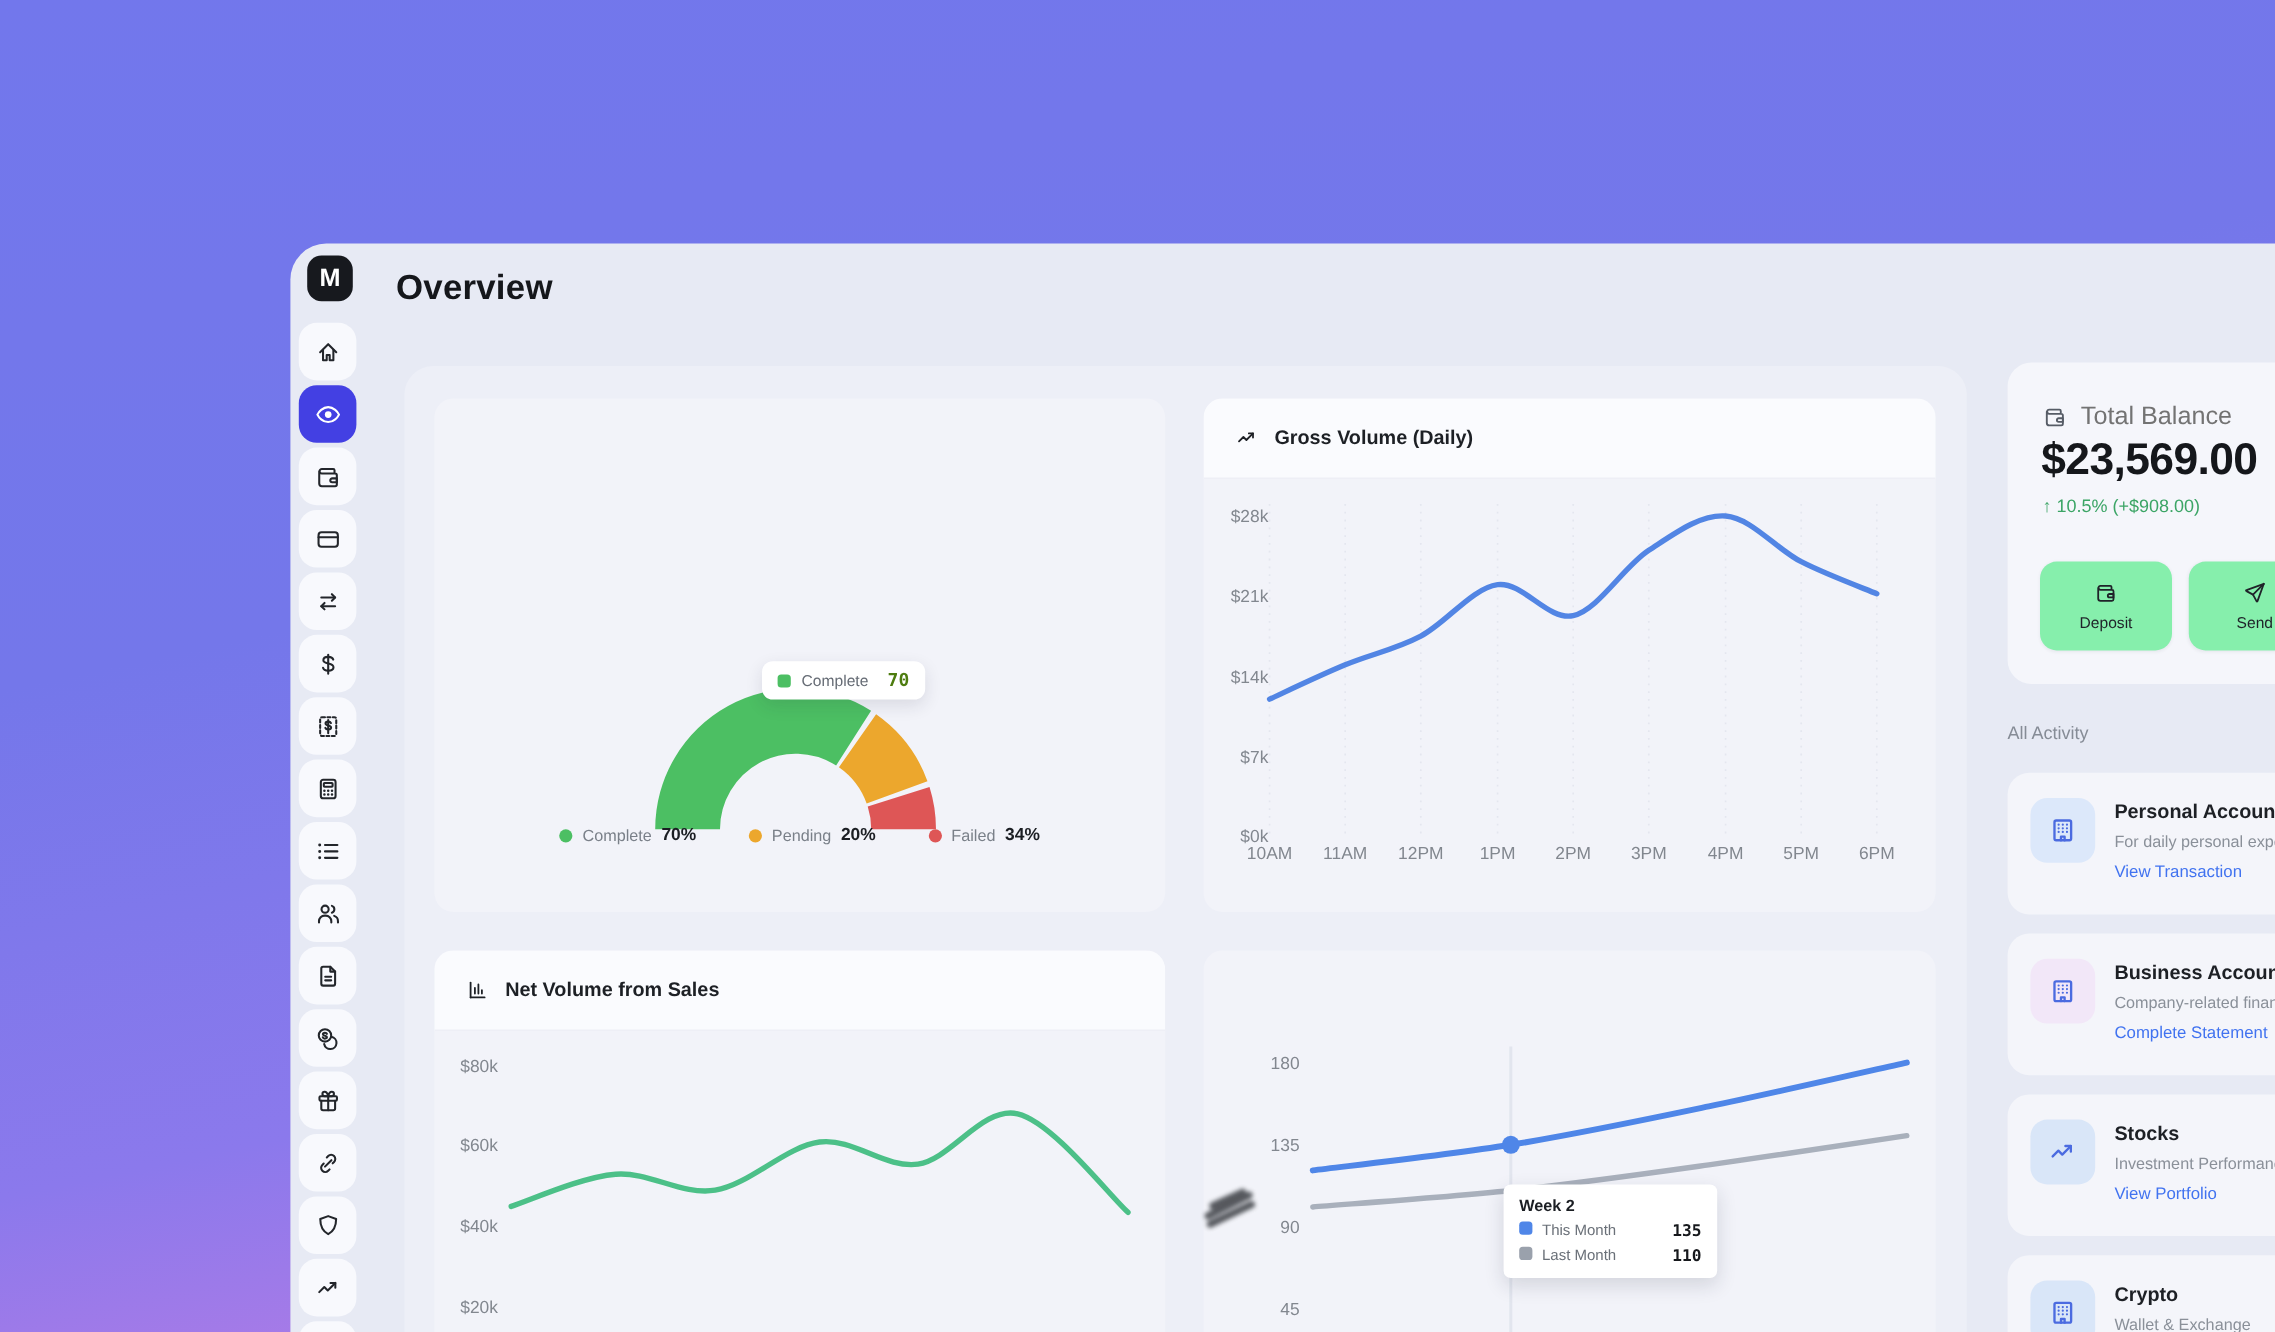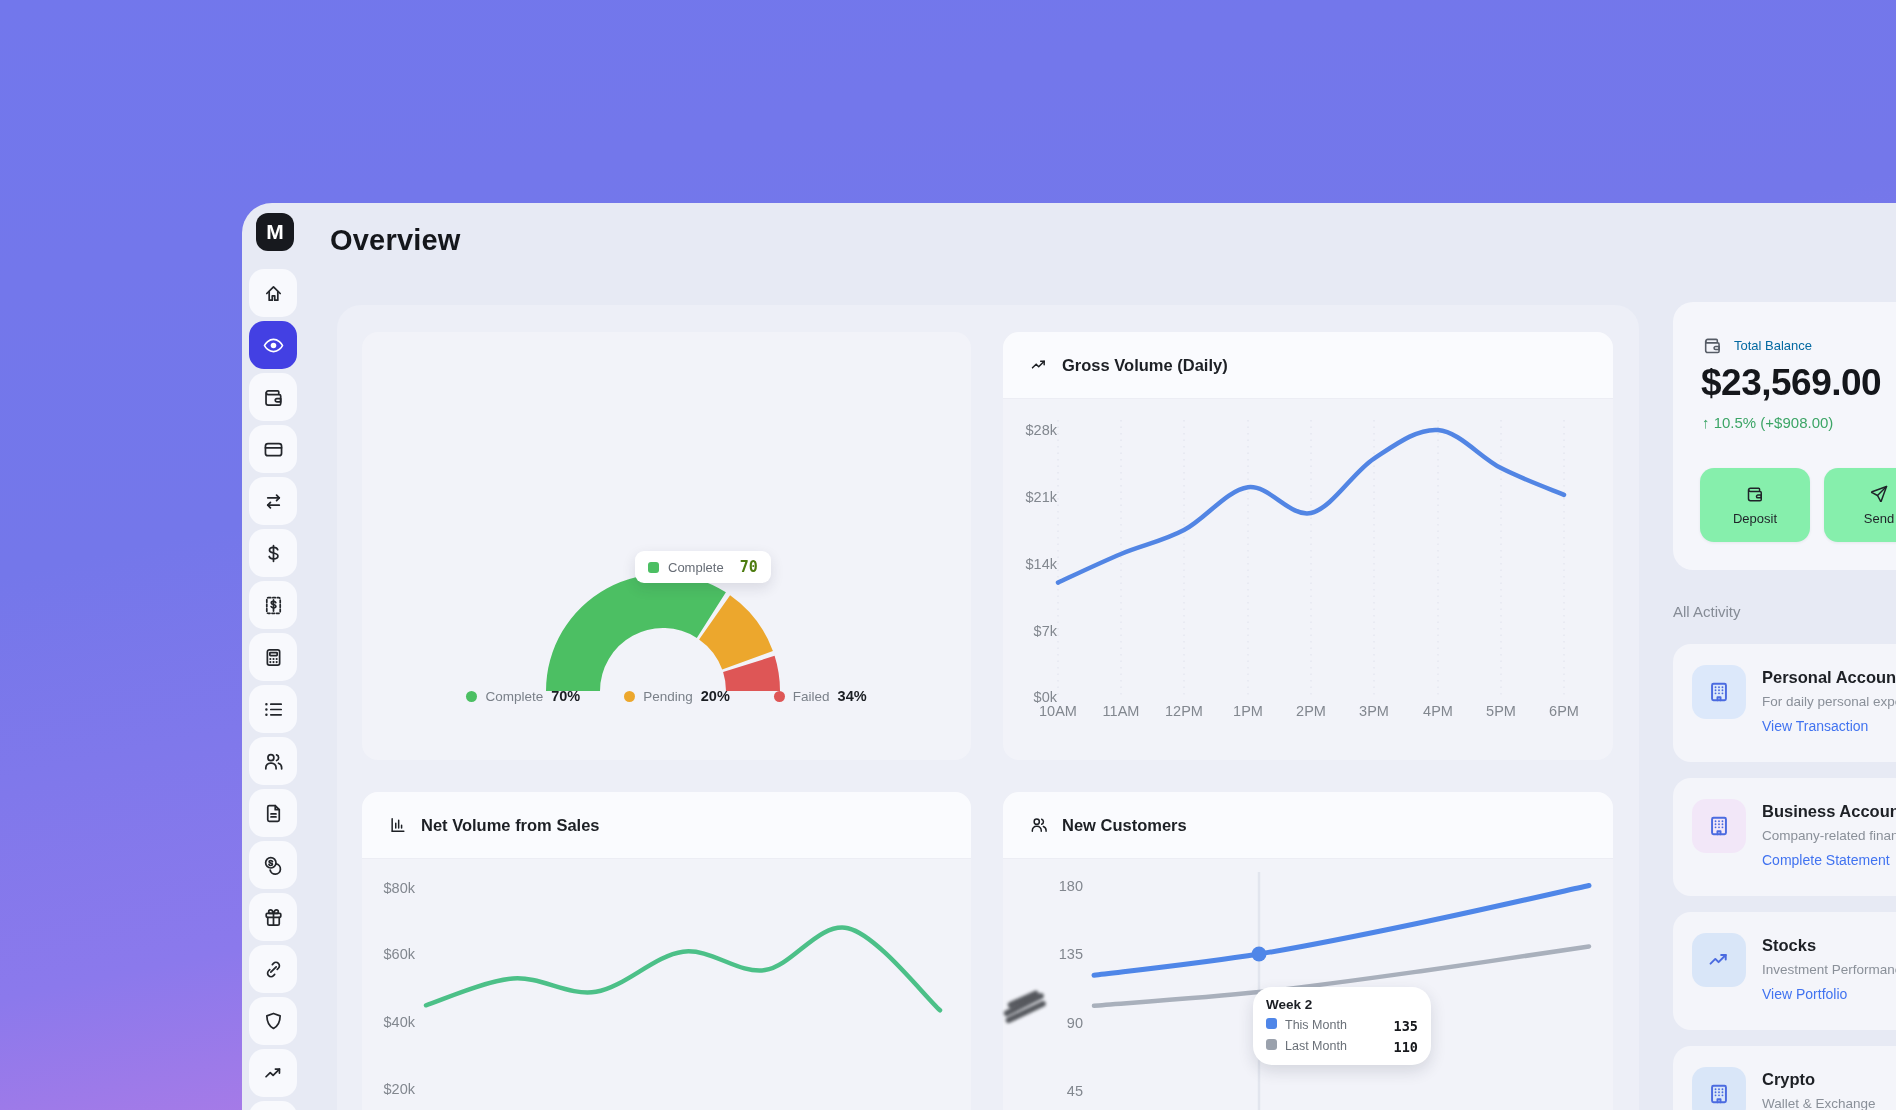--- a/index.html
+++ b/index.html
@@ -38,31 +38,31 @@
   .tip-sq{width:11px;height:11px;border-radius:3px;flex:none}
   .gauge-tip .lbl{font-size:13px;color:#666c75;margin-left:9px}
   .gauge-tip .val{font-size:15px;font-weight:700;font-family:"DejaVu Sans Mono",monospace;color:#4d7c0f;margin-left:16px}
 
   .legend{position:absolute;left:0;top:356px;width:100%;display:flex;justify-content:center;gap:44px;align-items:center}
   .leg-item{display:flex;align-items:center;gap:8px}
   .leg-dot{width:11px;height:11px;border-radius:50%}
   .leg-lbl{font-size:13.5px;color:#7a8089}
   .leg-val{font-size:14.5px;font-weight:700;color:#1b1e23}
 
-  .cust-tip{position:absolute;left:250px;top:195px;width:152px;background:#fff;border-radius:19px;padding:10px 13px;
+  .cust-tip{position:absolute;left:250px;top:195px;width:152px;background:#fff;border-radius:6px;padding:10px 13px;
     box-shadow:0 6px 16px rgba(30,35,60,.14);z-index:3}
   .cust-tip .t{font-size:13.5px;font-weight:700;color:#1b1e23;margin-bottom:6px}
   .cust-tip .row{display:flex;align-items:flex-start;margin-top:5px}
   .cust-tip .row .lbl{font-size:12.5px;color:#6a7078;margin-left:8px}
   .cust-tip .row .val{font-size:13.5px;font-weight:700;font-family:"DejaVu Sans Mono",monospace;color:#16181c;margin-left:auto}
 
   #balance-card{position:absolute;left:1673px;top:302px;width:300px;height:268px;border-radius:20px;background:#f5f6fb}
   .bal-head{position:absolute;left:29px;top:33px;display:flex;gap:11px;align-items:center;color:#565c66}
   .bal-head svg{width:21px;height:21px}
-  .bal-label{font-size:13px;color:#0369a1}
+  .bal-label{font-size:21px;color:#737373}
   .bal-amount{position:absolute;left:28px;top:60px;font-size:37px;font-weight:700;color:#15171b;letter-spacing:-.5px;white-space:nowrap}
   .bal-delta{position:absolute;left:29px;top:112px;font-size:15px;color:#3ca566;white-space:nowrap}
   .bal-btn{position:absolute;top:166px;width:110px;height:74px;border-radius:14px;background:#86efac;
     box-shadow:0 1px 3px rgba(35,40,60,.07);display:flex;flex-direction:column;align-items:center;justify-content:center;gap:7px;color:#1f2329}
   .bal-btn svg{width:20px;height:20px}
   .bal-btn .lb{font-size:13px;color:#1f2329}
   #btn-deposit{left:27px}
   #btn-send{left:151px}
 
   .activity-head{position:absolute;left:1673px;top:603px;font-size:15px;color:#868c96}
@@ -273,29 +273,20 @@
   <svg class="plot" id="net-plot" width="609" height="300">
       <text x="53" y="35" text-anchor="end" font-size="14.5" fill="#82878f">$80k</text>
       <text x="53" y="101" text-anchor="end" font-size="14.5" fill="#82878f">$60k</text>
       <text x="53" y="169" text-anchor="end" font-size="14.5" fill="#82878f">$40k</text>
       <text x="53" y="236" text-anchor="end" font-size="14.5" fill="#82878f">$20k</text>
       <path d="M64.0 147.3 C78.5 142.8 122.7 122.7 151.0 120.5 C179.3 118.2 205.7 138.3 234.0 133.8 C262.3 129.4 292.8 97.3 321.0 93.7 C349.2 90.0 375.5 116.0 403.0 112.1 C430.5 108.2 456.8 63.5 486.0 70.2 C515.2 76.9 562.7 138.6 578.0 152.3" fill="none" stroke="#4CC088" stroke-width="4.5" stroke-linecap="round"></path>
     </svg>
 </section>
 
 <section class="chart-card" id="card-cust">
-  <div class="card-head">
-    <svg viewBox="0 0 24 24" fill="none" stroke="currentColor" stroke-width="1.8" stroke-linecap="round" stroke-linejoin="round">
-        <circle cx="9.3" cy="8" r="3.1"></circle>
-        <path d="M4 19.6v-1.1a4.9 4.9 0 0 1 4.9-4.9h.9a4.9 4.9 0 0 1 4.9 4.9v1.1"></path>
-        <path d="M15.2 5.1a3.1 3.1 0 0 1 0 5.9"></path>
-        <path d="M17.2 13.8a4.9 4.9 0 0 1 3.3 4.6v1.2"></path>
-      </svg>
-    <span class="card-title">New Customers</span>
-  </div>
   <svg class="plot" id="cust-plot" width="610" height="334">
       <line x1="256" y1="14" x2="256" y2="310" stroke="#e2e5ee" stroke-width="2.5"></line>
       <text x="80" y="33" text-anchor="end" font-size="14.5" fill="#82878f">180</text>
       <text x="80" y="101" text-anchor="end" font-size="14.5" fill="#82878f">135</text>
       <text x="80" y="169.5" text-anchor="end" font-size="14.5" fill="#82878f">90</text>
       <text x="80" y="238" text-anchor="end" font-size="14.5" fill="#82878f">45</text>
       <path d="M91.0 147.8 C118.5 145.5 201.0 139.9 256.0 134.1 C311.0 128.2 366.0 120.4 421.0 112.7 C476.0 105.1 558.5 92.4 586.0 88.4" fill="none" stroke="#A9B0BC" stroke-width="4.5" stroke-linecap="round"></path>
       <path d="M91.0 117.3 C118.5 113.8 201.0 104.9 256.0 96.0 C311.0 87.1 366.0 75.5 421.0 64.0 C476.0 52.6 558.5 33.6 586.0 27.5" fill="none" stroke="#4F86E8" stroke-width="5" stroke-linecap="round"></path>
       <circle cx="256" cy="96" r="7.5" fill="#4F86E8"></circle>
     </svg>

